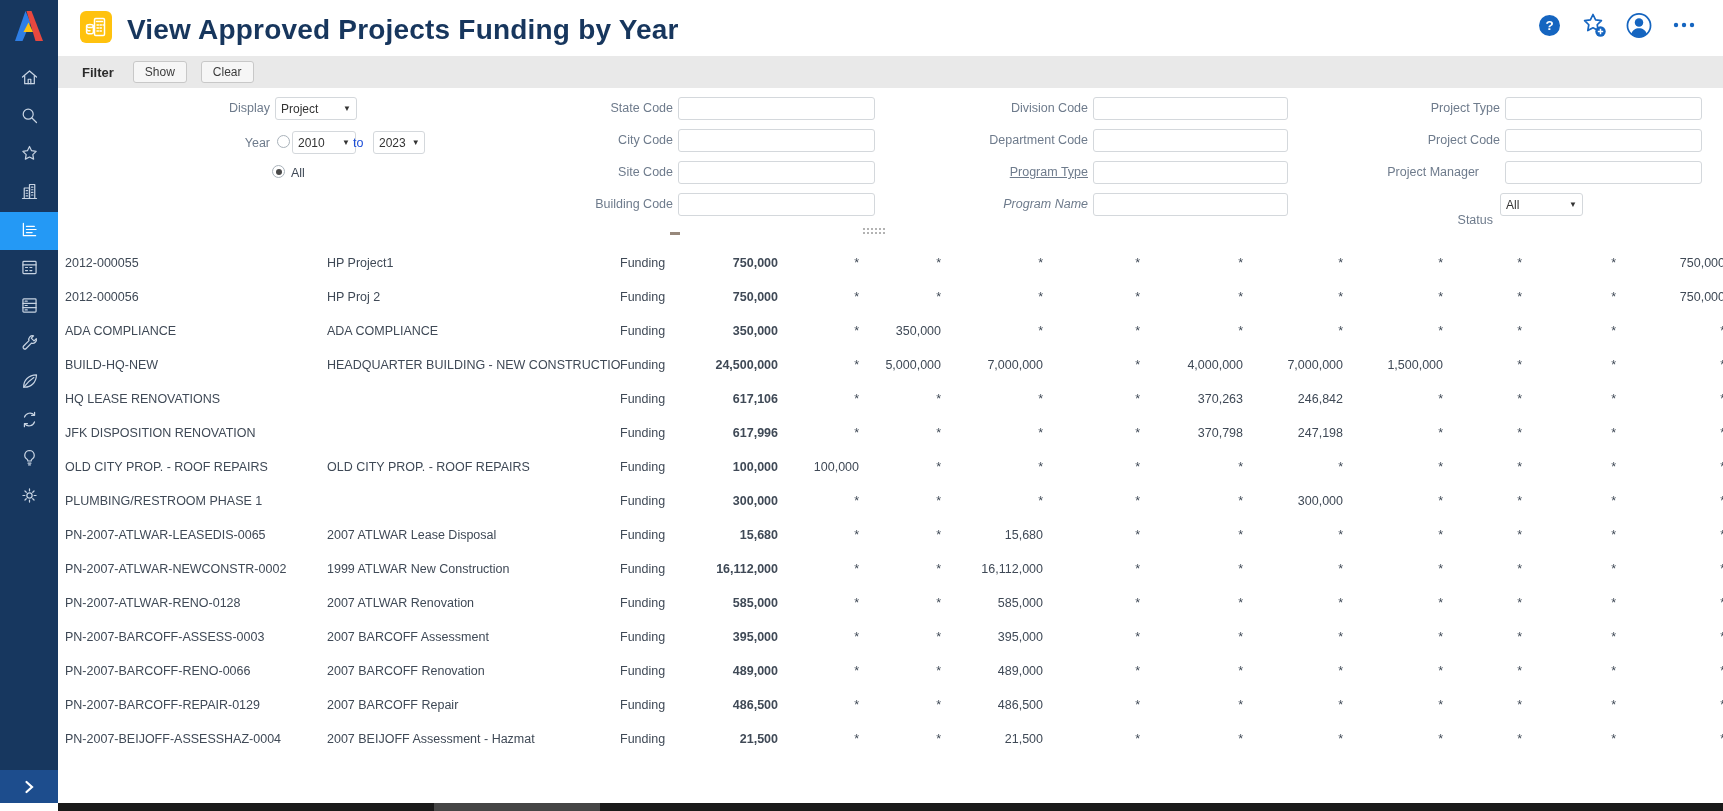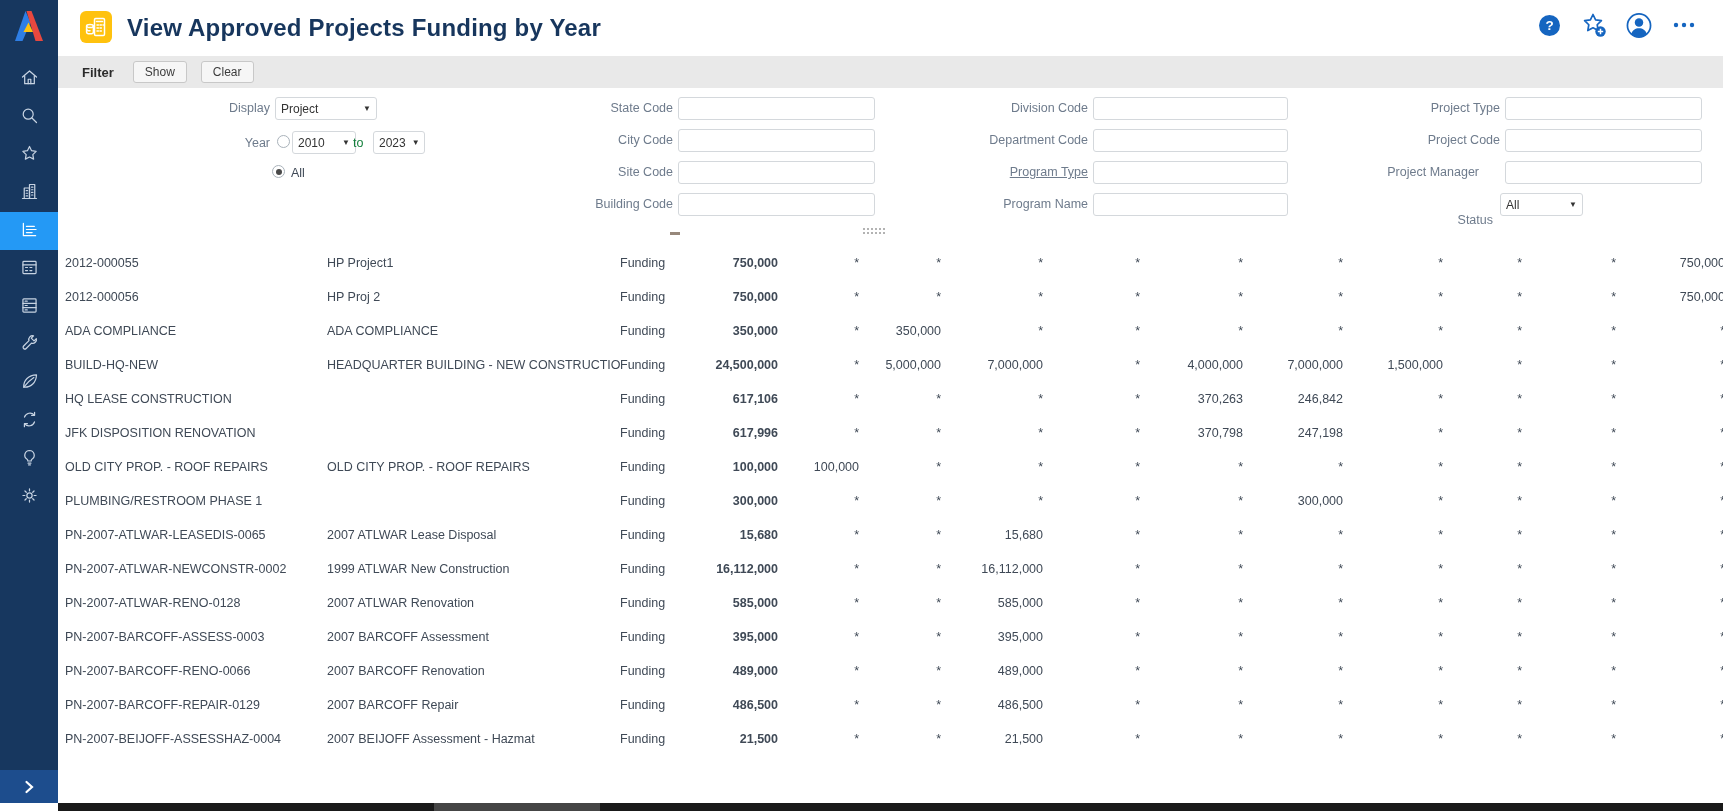--- a/index.html
+++ b/index.html
@@ -17,21 +17,21 @@
     stroke-linecap:round; stroke-linejoin:round; }
   .nav-item.active svg { stroke:#ffffff; }
   #expand-strip { position:absolute; left:0; top:770px; width:58px; height:33px; background:#1d4d8d;
     display:flex; align-items:center; justify-content:center; cursor:pointer; }
   #expand-strip svg { width:14px; height:14px; stroke:#fff; stroke-width:2.2; fill:none; stroke-linecap:round; }
 
   
   #header { position:absolute; left:58px; top:0; width:1665px; height:56px; background:#fff; }
   #app-icon { position:absolute; left:22px; top:11px; width:32px; height:32px; background:#ffc20e;
     border-radius:6px; display:flex; align-items:center; justify-content:center; }
-  #page-title { position:absolute; left:69px; top:14px; font-size:24px; font-weight:700; color:#17365d; letter-spacing:.2px; }
+  #page-title { position:absolute; left:69px; top:14px; font-size:28px; font-weight:700; color:#17365d; letter-spacing:.2px; }
   .hdr-icons { position:absolute; right:26px; top:10px; height:30px; display:flex; align-items:center; gap:19px; }
   .hdr-btn { width:26px; height:26px; display:flex; align-items:center; justify-content:center; cursor:pointer; }
 
   
   #filter-bar { position:absolute; left:58px; top:56px; width:1665px; height:32px; background:#e9e9e9;
     display:flex; align-items:center; }
   #filter-title { margin-left:24px; font-size:13px; font-weight:700; color:#2b2b2b; }
   .tb-btn { margin-left:19px; font-size:12px; color:#3c3c3c; background:#f6f6f6; border:1px solid #c8c8c8;
     border-radius:3px; padding:3px 11px; cursor:pointer; }
   .tb-btn + .tb-btn { margin-left:14px; }
@@ -40,21 +40,21 @@
   #filter-panel { position:absolute; left:58px; top:88px; width:1665px; height:158px; background:#fff; }
   .f-label { position:absolute; font-size:12.5px; color:#6e7b8c; text-align:right; width:200px; }
   .f-input { position:absolute; height:23px; border:1px solid #d4d8dc; border-radius:3px; background:#fff;
     font-size:12px; color:#333; padding:0 6px; }
   .f-select { position:absolute; height:23px; border:1px solid #d4d8dc; border-radius:3px; background:#fff;
     font-size:12px; color:#333; display:flex; align-items:center; padding:0 5px; cursor:pointer; }
   .f-select .caret { margin-left:auto; font-size:8px; color:#333; padding-left:6px; }
   .radio { position:absolute; width:13px; height:13px; border:1px solid #a9b2ba; border-radius:50%; background:#fff; cursor:pointer; }
   .radio.checked::after { content:""; position:absolute; left:2.5px; top:2.5px; width:6px; height:6px;
     border-radius:50%; background:#4a4a4a; }
-  .f-text { position:absolute; font-size:12.5px; color:#15803d; }
+  .f-text { position:absolute; font-size:12.5px; color:#1d4ed8; }
 
   
   #splitter-dash { position:absolute; left:612px; top:144px; width:10px; height:3px; background:#97887b; }
   #splitter-dots { position:absolute; left:804px; top:139px; width:23px; height:7px;
     background-image:radial-gradient(#b3b3b3 1px, transparent 1.2px); background-size:4px 4px; cursor:row-resize; }
 
   
   #grid { position:absolute; left:58px; top:246px; width:1665px; height:512px; overflow:hidden; padding-left:7px; }
   .t-row { display:grid;
     grid-template-columns:262px 293px 60px 98px 81px 82px 102px 97px 103px 100px 100px 79px 94px 109px;
@@ -210,21 +210,21 @@
 
   <div id="filter-bar">
     <span id="filter-title">Filter</span>
     <button class="tb-btn">Show</button>
     <button class="tb-btn">Clear</button>
   </div>
 
   <div id="filter-panel">
 
     <span class="f-label" style="left:12px; top:13px;">Display</span>
-    <div class="f-select" style="left:217px; top:9px; width:102px;gap:15px;">
+    <div class="f-select" style="left:217px; top:9px; width:82px;gap:15px;">
       <span>Project</span>
       <span class="caret">▼</span>
     </div>
 
     <span class="f-label" style="left:12px; top:48px;">Year</span>
     <span class="radio" style="left:219px; top:47px;"></span>
     <div class="f-select" style="left:234px; top:43px; width:64px;">
       <span>2010</span>
       <span class="caret">▼</span>
     </div>
@@ -252,21 +252,21 @@
       <span class="f-label" style="left: 415px; top: 77px;">Site Code</span>
       <input class="f-input" style="left: 620px; top: 73px; width: 197px;">
       <span class="f-label" style="left: 415px; top: 109px;">Building Code</span>
       <input class="f-input" style="left: 620px; top: 105px; width: 197px;">
       <span class="f-label" style="left: 830px; top: 13px;">Division Code</span>
       <input class="f-input" style="left: 1035px; top: 9px; width: 195px;">
       <span class="f-label" style="left: 830px; top: 45px;">Department Code</span>
       <input class="f-input" style="left: 1035px; top: 41px; width: 195px;">
       <span class="f-label" style="left: 830px; top: 77px; text-decoration: underline;">Program Type</span>
       <input class="f-input" style="left: 1035px; top: 73px; width: 195px;">
-      <span class="f-label" style="left: 830px; top: 109px;">Program Name</span>
+      <span class="f-label" style="left: 830px; top: 109px; font-style: italic;">Program Name</span>
       <input class="f-input" style="left: 1035px; top: 105px; width: 195px;">
       <span class="f-label" style="left: 1242px; top: 13px;">Project Type</span>
       <input class="f-input" style="left: 1447px; top: 9px; width: 197px;">
       <span class="f-label" style="left: 1242px; top: 45px;">Project Code</span>
       <input class="f-input" style="left: 1447px; top: 41px; width: 197px;">
       <span class="f-label" style="left: 1221px; top: 77px;">Project Manager</span>
       <input class="f-input" style="left: 1447px; top: 73px; width: 197px;">
     </div>
 
   <div id="grid">
@@ -328,21 +328,21 @@
         <div class="c-num">7,000,000</div>
         <div class="c-ast">*</div>
         <div class="c-num">4,000,000</div>
         <div class="c-num">7,000,000</div>
         <div class="c-num">1,500,000</div>
         <div class="c-ast">*</div>
         <div class="c-ast">*</div>
         <div class="c-ast">*</div>
       </div>
       <div class="t-row">
-        <div class="c-left">HQ LEASE CONSTRUCTION</div>
+        <div class="c-left">HQ LEASE RENOVATIONS</div>
         <div class="c-left"></div>
         <div class="c-left">Funding</div>
         <div class="c-total">617,106</div>
         <div class="c-ast">*</div>
         <div class="c-ast">*</div>
         <div class="c-ast">*</div>
         <div class="c-ast">*</div>
         <div class="c-num">370,263</div>
         <div class="c-num">246,842</div>
         <div class="c-ast">*</div>

